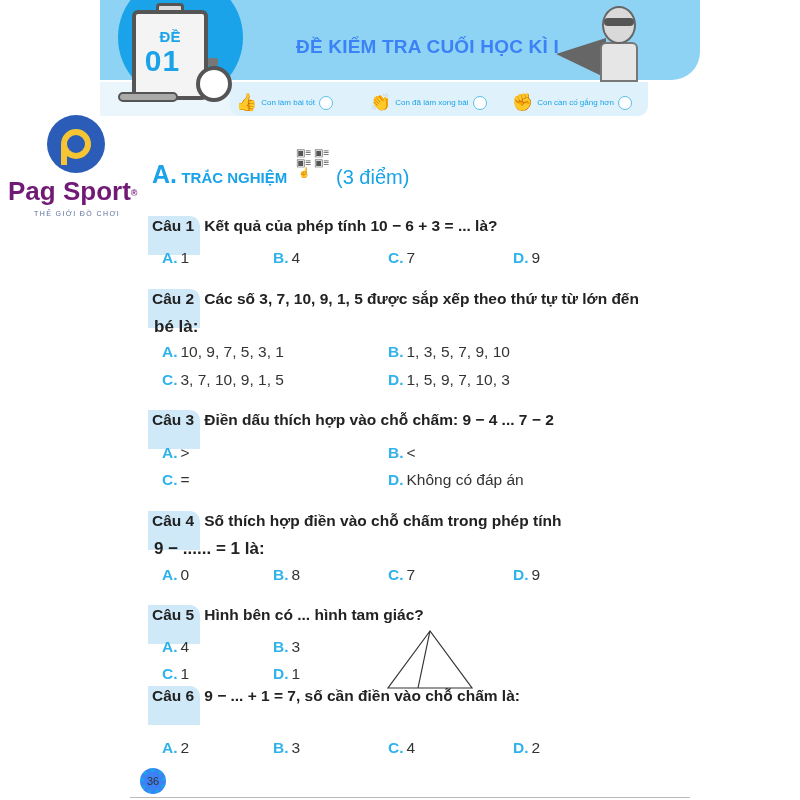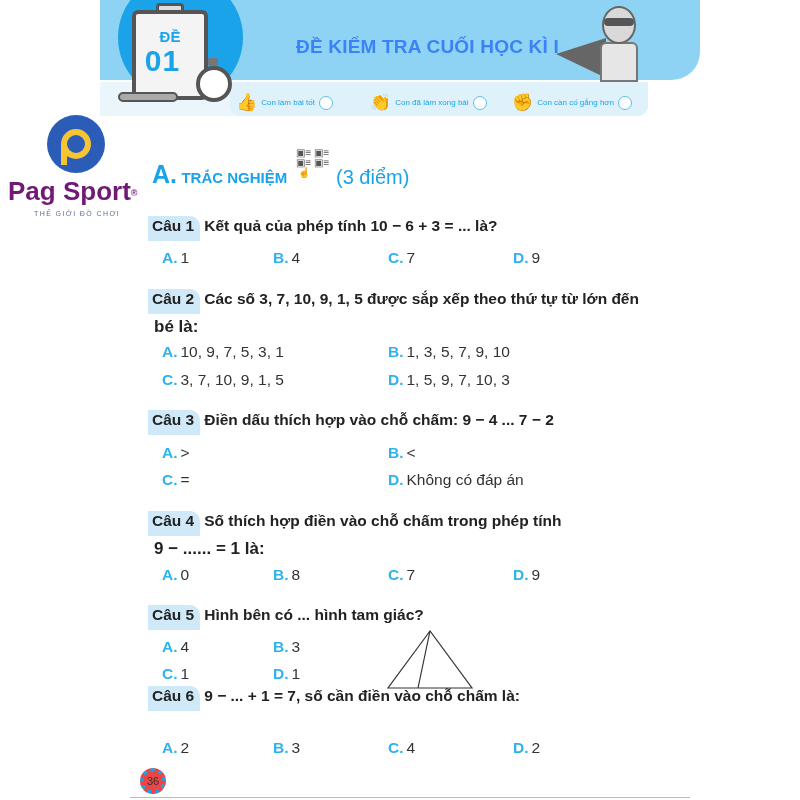--- a/index.html
+++ b/index.html
@@ -33,25 +33,25 @@
   .logo-reg{font-size:9px;vertical-align:middle;}
   .logo-sub{left:34px;top:210px;font-size:7px;letter-spacing:1.4px;color:#5a6f99;}
   
   .sec-a{left:152px;top:160px;font-weight:bold;color:#1aa3e8;white-space:nowrap;}
   .sec-a .big{font-size:25px;}
   .sec-a .small{font-size:15px;}
   .sec-ico{left:296px;top:148px;width:36px;height:36px;font-size:10px;color:#555;line-height:10px;}
   .sec-pts{left:336px;top:166px;font-size:20px;color:#1aa3e8;}
   
   .q{left:150px;font-size:15.5px;font-weight:bold;color:#222;white-space:nowrap;}
-  .q .tag{display:inline-block;background:#cfe9f8;border-radius:0 10px 0 0;padding:1px 6px 6px 4px;margin-right:4px;margin-left:-2px;}
+  .q .tag{display:inline-block;background:#cfe9f8;border-radius:0 10px 0 0;padding:1px 6px 20px 4px;margin-right:4px;margin-left:-2px;}
   .cont{left:154px;font-size:17px;font-weight:bold;color:#222;}
   .opt{font-size:15.5px;color:#333;white-space:nowrap;}
   .opt .k{color:#2fb3ea;font-weight:bold;margin-right:3px;}
-  .pagenum{left:140px;top:768px;width:26px;height:26px;border-radius:50%;background:#ef4444;border:4px dotted #1aa3e8;box-sizing:border-box;font-size:11px;text-align:center;line-height:19px;color:#333;}
+  .pagenum{left:140px;top:768px;width:26px;height:26px;border-radius:50%;background:#3b82f6;border:4px dotted #1aa3e8;box-sizing:border-box;font-size:11px;text-align:center;line-height:19px;color:#333;}
   .bottom-line{left:130px;top:797px;width:560px;height:1px;background:#bbb;}
 </style>
 </head>
 <body>
 
 <div class="abs hdr-band"></div>
 <div class="abs hdr-sub-left"></div>
 <div class="abs hdr-sub"></div>
 <div class="abs circle-big"></div>
 <div class="abs clip-top"></div>

